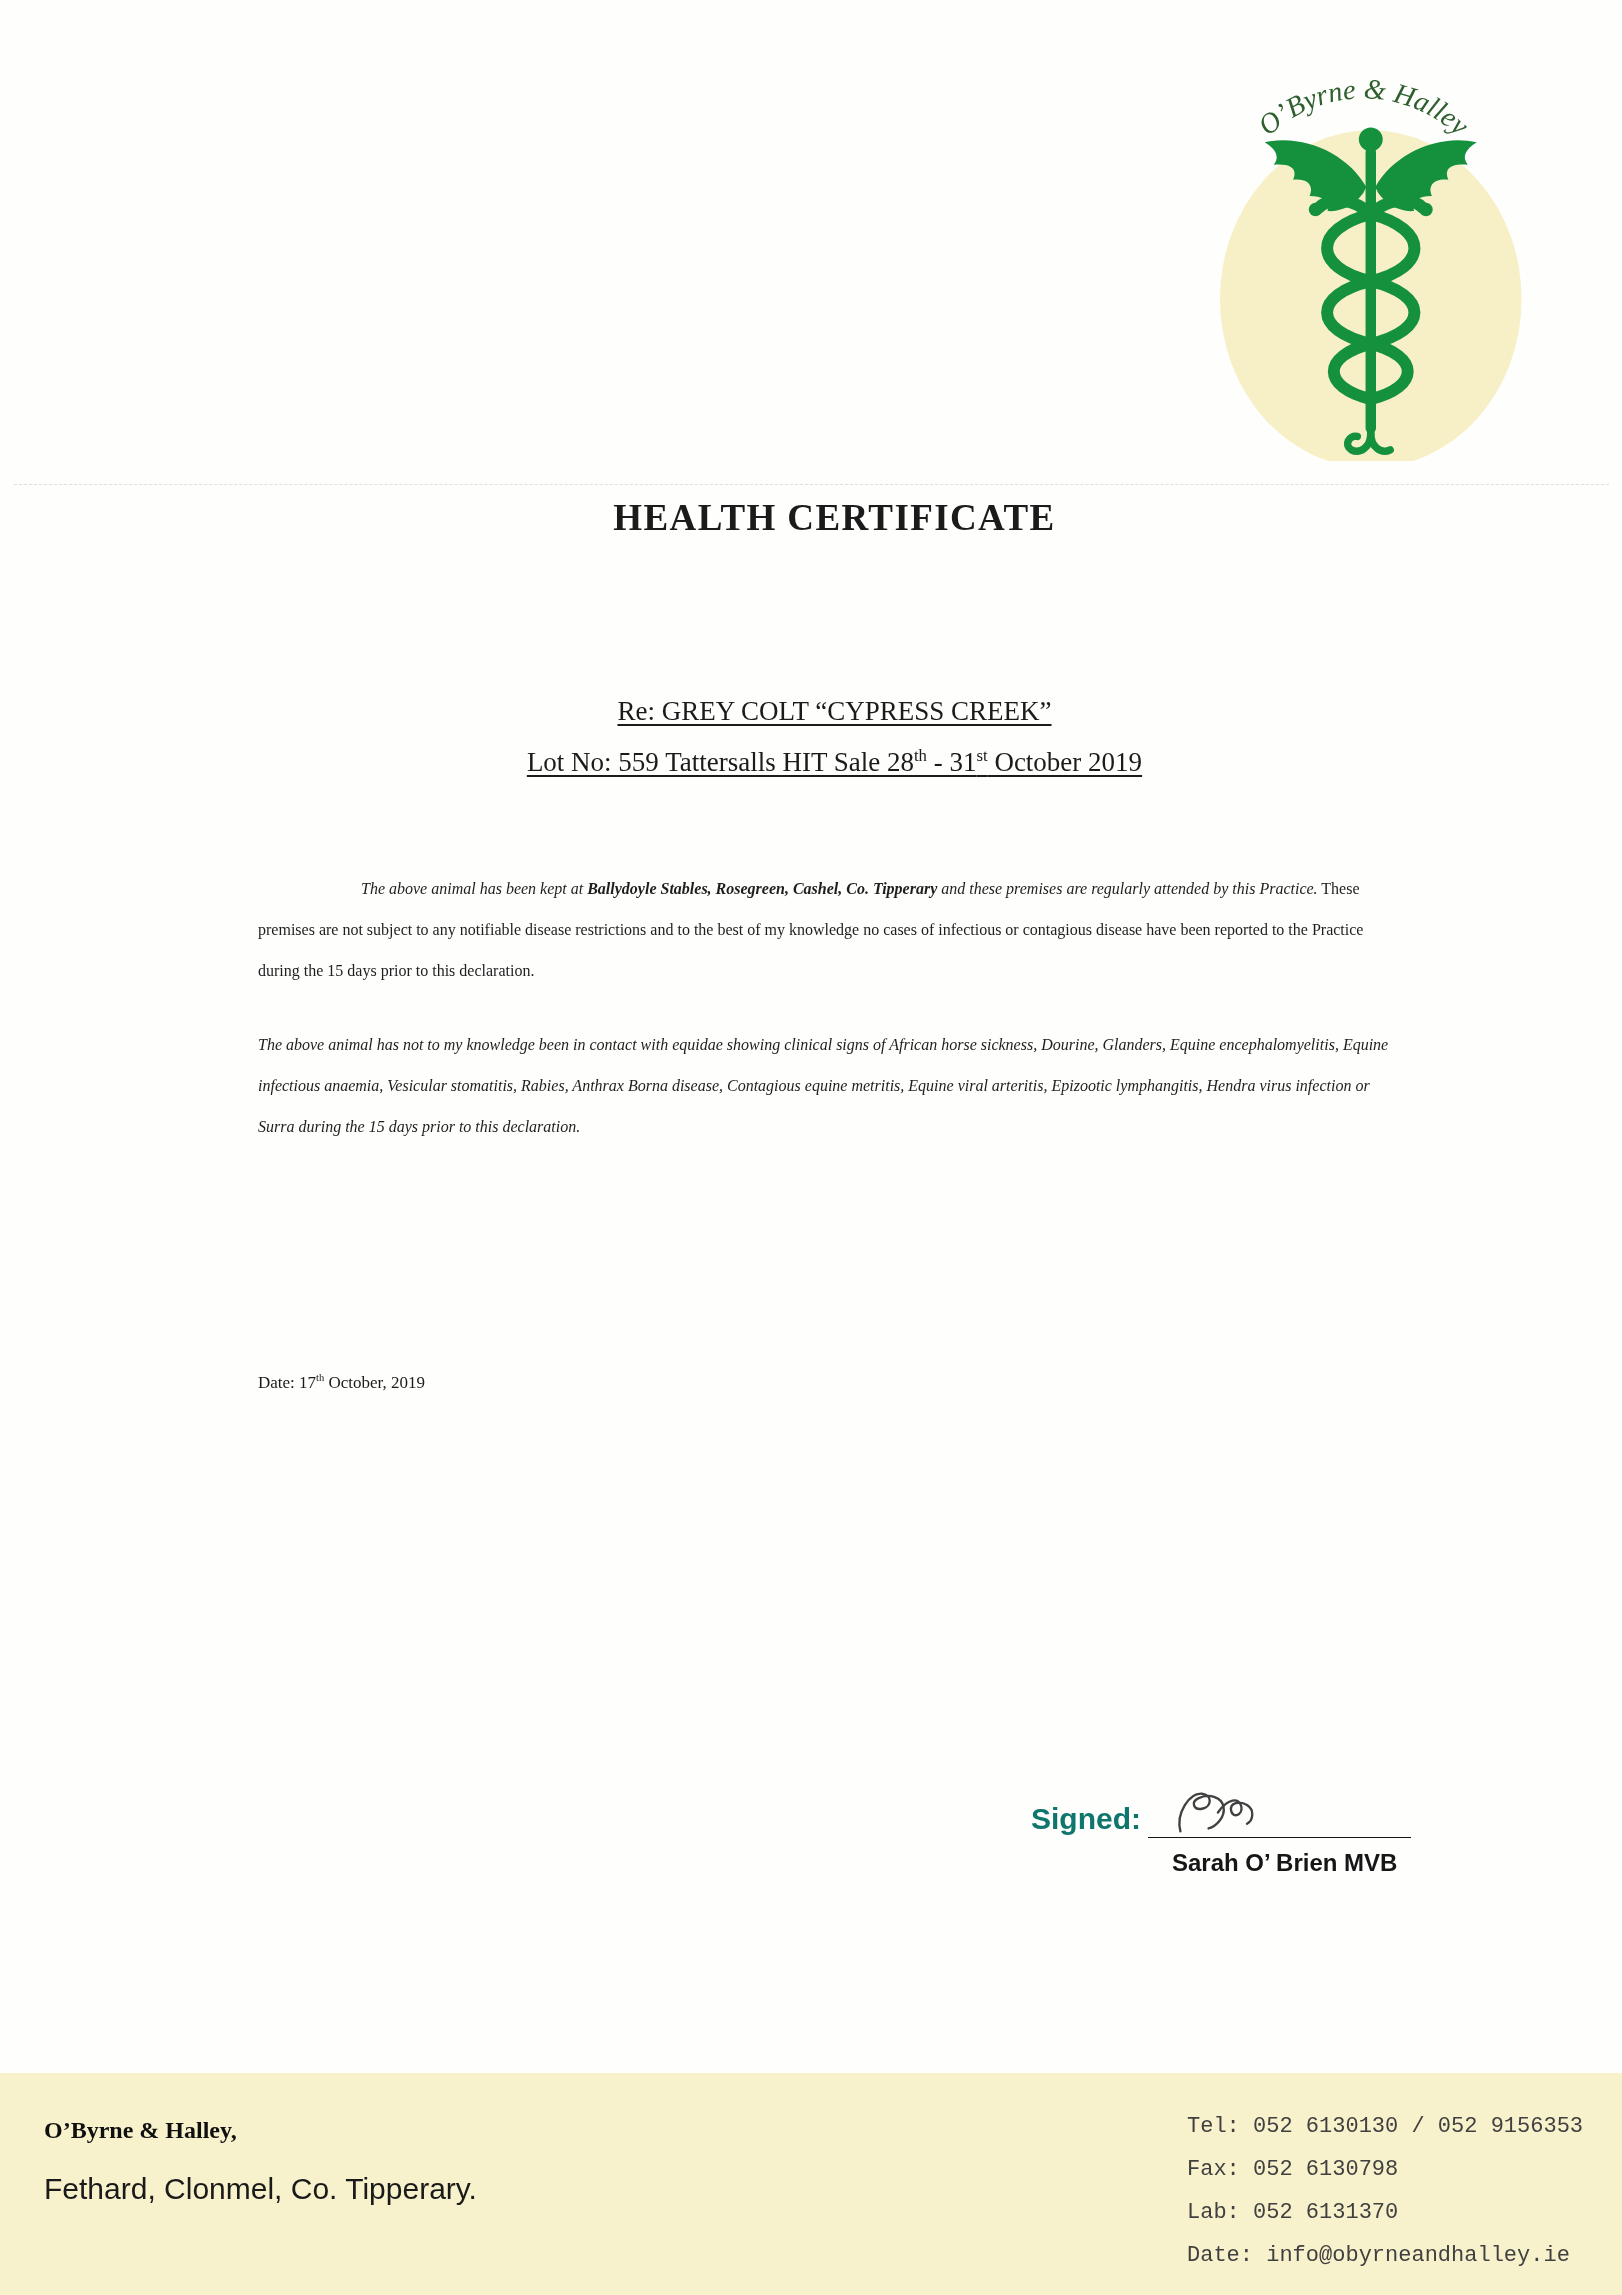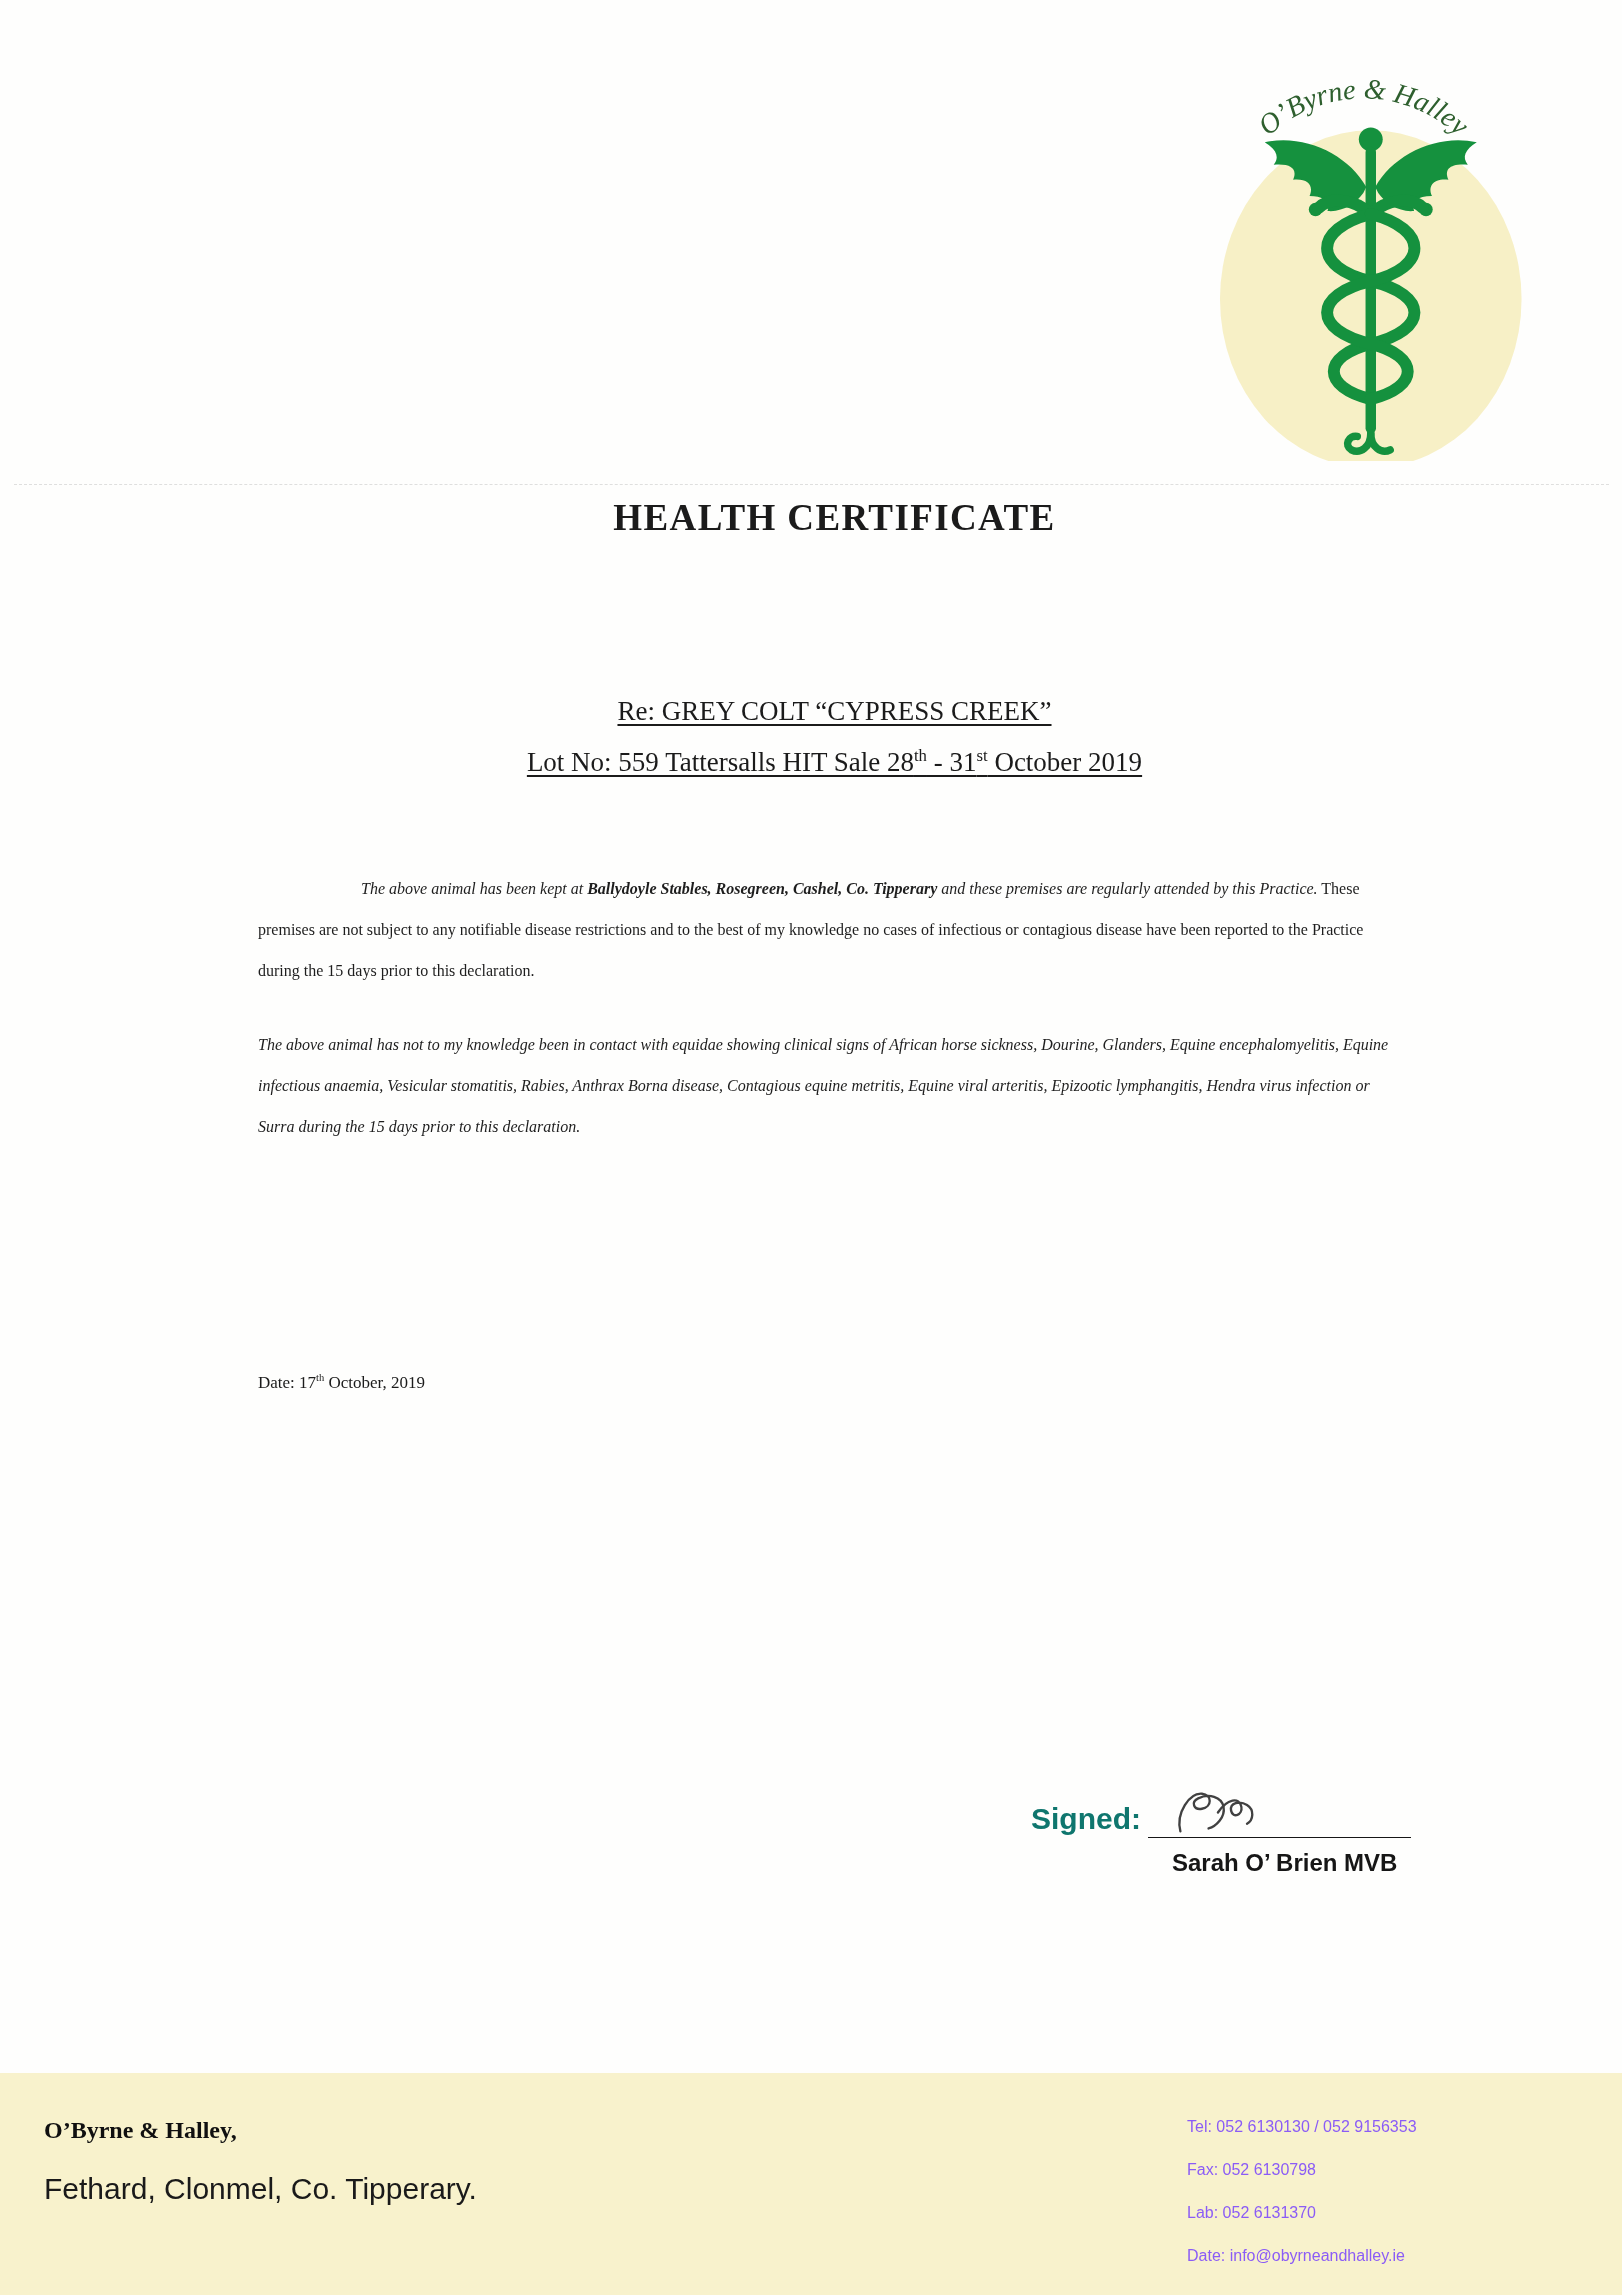--- a/index.html
+++ b/index.html
@@ -57,21 +57,21 @@
 
   
   .footer-band {
     position:absolute; left:0; bottom:0; width:1623px; height:222px;
     background:#f8f2cc;
   }
   .f-org  { position:absolute; left:44px; top:2117px; font-family:Liberation Serif, serif; font-weight:700; font-size:24px; color:#101010; }
   .f-addr { position:absolute; left:44px; top:2172px; font-family:"Liberation Sans", sans-serif; font-size:30px; color:#1a1a1a; }
   .f-contact {
     position:absolute; left:1187px; top:2105px;
-    font-family:Liberation Sans, sans-serif; font-size:16px; line-height:43px; color:#8b5cf6;
+    font-family:Liberation Mono, monospace; font-size:22px; line-height:43px; color:#404040;
   }
 </style>
 </head>
 <body>
 
 <div class="page">
 
   <div class="logo">
     <svg viewBox="0 0 215 265" xmlns="http://www.w3.org/2000/svg">
       <ellipse cx="105" cy="157" rx="101" ry="113" fill="#f7f0c6"></ellipse>

